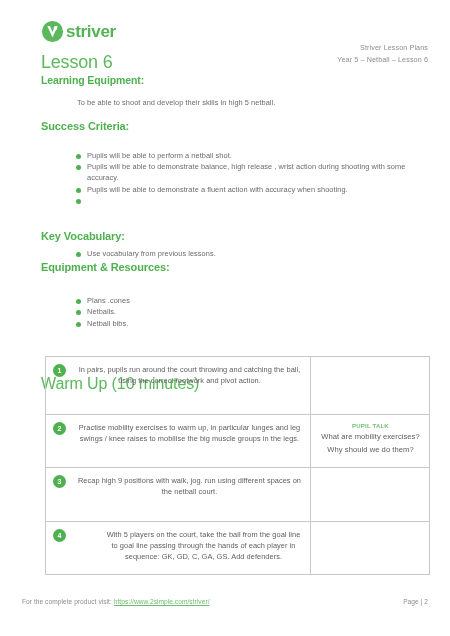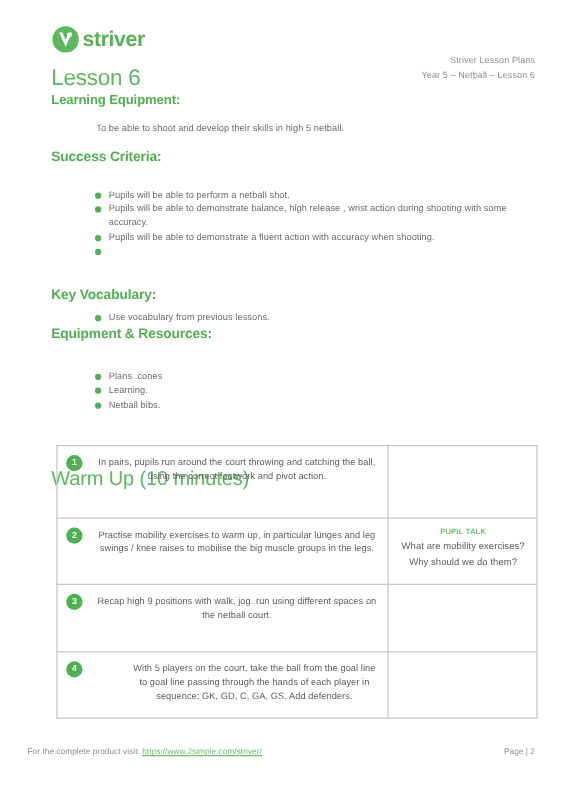--- a/index.html
+++ b/index.html
@@ -272,21 +272,21 @@
   </div>
   <ul class="bullets blk" style="left:64px; top:237px; width:330px;">
     <li><span class="dot"></span><span>Use vocabulary from previous lessons.</span></li>
   </ul>
 
   <div class="blk" style="left:41px; top:261px;">
     <div class="h-section">Equipment &amp; Resources:</div>
   </div>
   <ul class="bullets blk" style="left:64px; top:284px; width:330px;">
     <li><span class="dot"></span><span>Plans .cones</span></li>
-    <li><span class="dot"></span><span>Learning.</span></li>
+    <li><span class="dot"></span><span>Netballs.</span></li>
     <li><span class="dot"></span><span>Netball bibs.</span></li>
   </ul>
 
   <div class="blk" style="left:41px; top:334px;">
     <div class="h-warm">Warm Up (10 minutes)</div>
   </div>
 
   <table class="warm-table">
     <colgroup>
         <col class="col-main">

